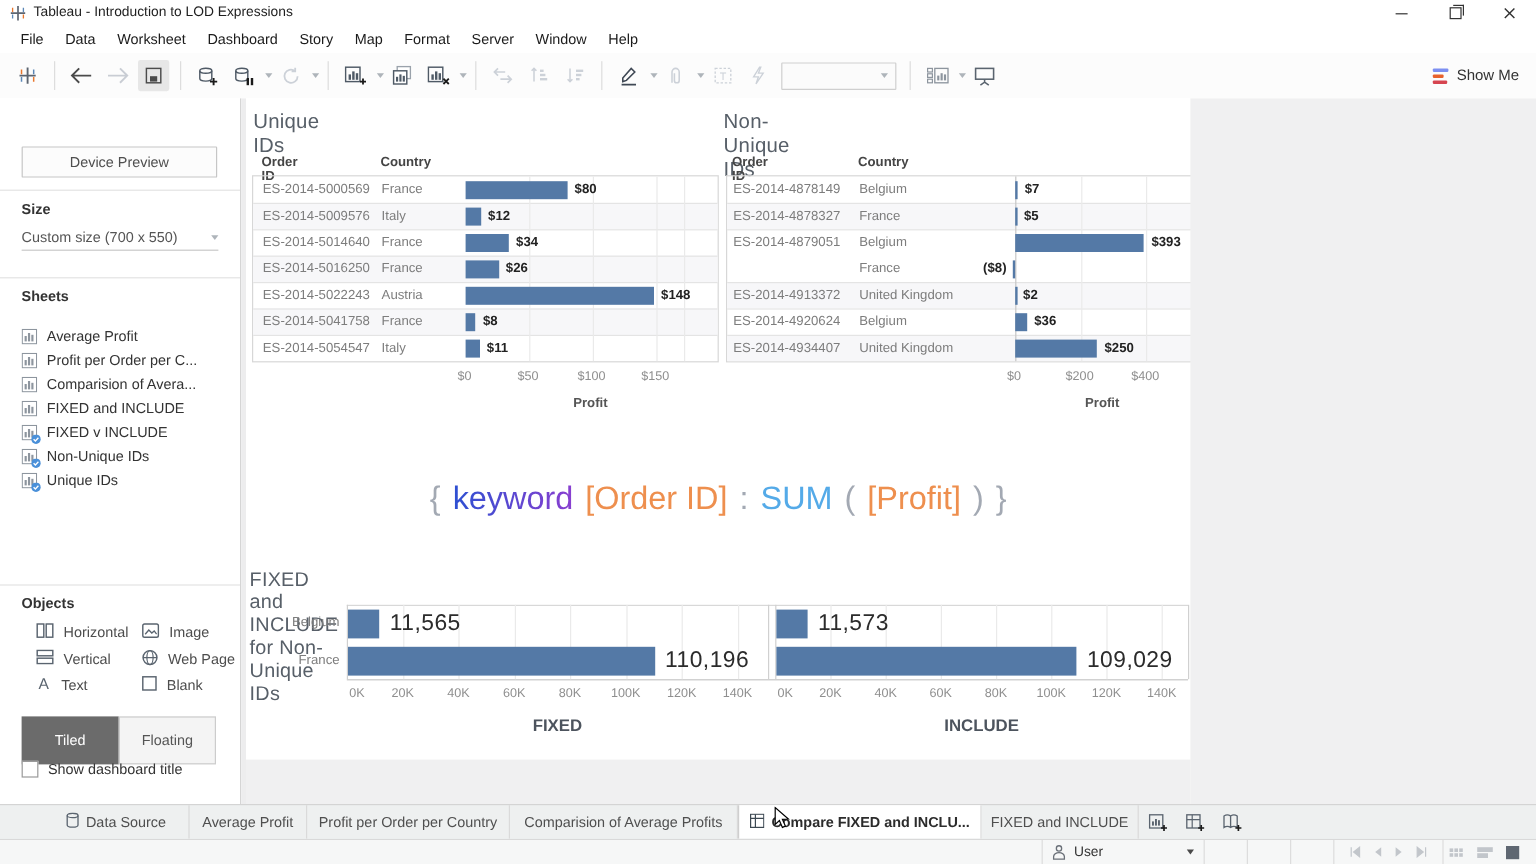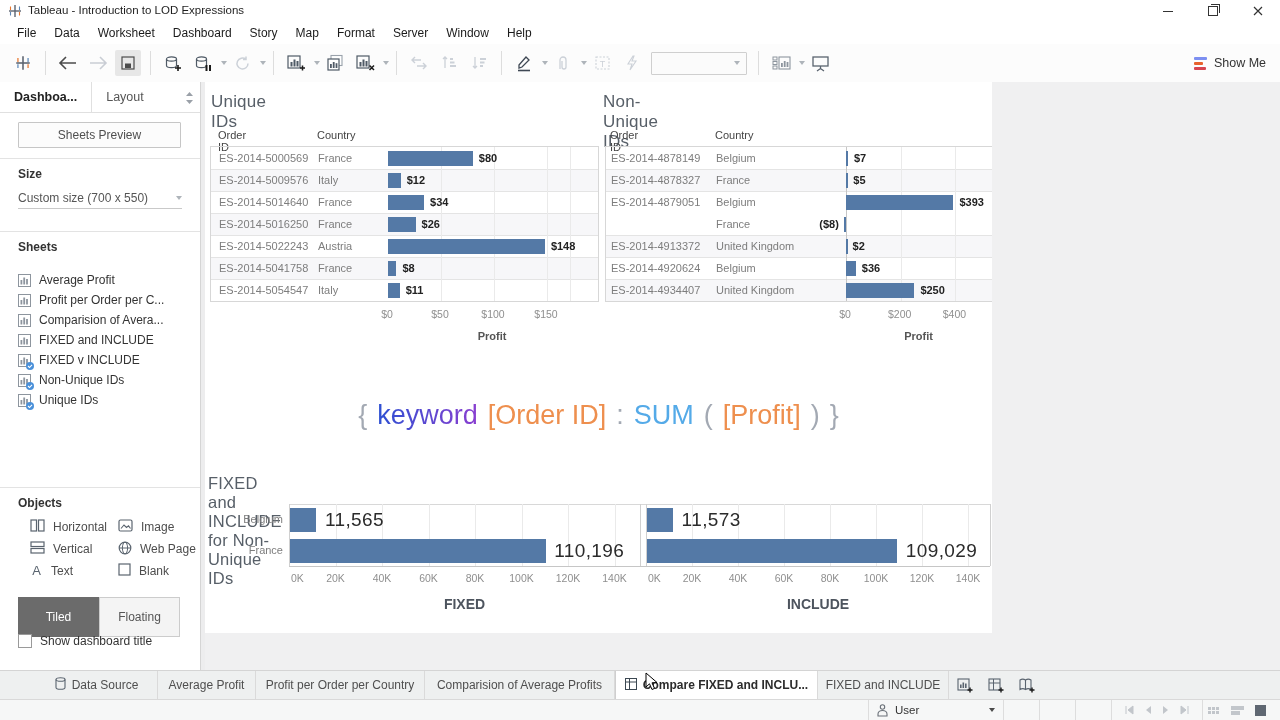--- a/index.html
+++ b/index.html
@@ -45,21 +45,21 @@
   .tiled{left:18px;width:81px;background:#6b6b6b;color:#fff;}
   .floating{left:99px;width:81px;background:#f4f4f4;color:#555;border:1px solid #ccc;box-sizing:border-box;}
   .show-title-row{position:absolute;left:18px;top:552px;display:flex;align-items:center;gap:8px;font-size:12px;color:#333;}
   .cbx{width:12px;height:12px;border:1px solid #9a9a9a;background:#fff;flex:none;}
   .sidebar-gutter{position:absolute;left:201px;top:82px;width:4px;height:588px;background:#ededee;}
   
   .canvas{position:absolute;left:205px;top:82px;width:787px;height:551px;background:#fff;}
   .right-gutter{position:absolute;left:992px;top:82px;width:288px;height:588px;background:#f0f0f1;}
   .below-canvas{position:absolute;left:205px;top:633px;width:787px;height:37px;background:#f0f0f1;}
   .viz-title{position:absolute;font-size:17px;color:#575f68;letter-spacing:.2px;}
-  .col-head{position:absolute;font-size:11px;font-weight:normal;color:#454545;}
+  .col-head{position:absolute;font-size:11px;font-weight:bold;color:#454545;}
   .band{position:absolute;border:1px solid #d7d7d7;box-sizing:content-box;}
   .row-bg{position:absolute;left:0;width:100%;}
   .row-sep{position:absolute;left:0;width:100%;height:1px;background:#e4e4e4;}
   .gridline{position:absolute;top:0;width:1px;height:100%;background:#eaeaea;}
   .axisline{position:absolute;top:0;width:1px;height:100%;background:#c6c6c6;}
   .row-txt{position:absolute;font-size:11px;color:#7d7d7d;white-space:nowrap;}
   .bar{position:absolute;}
   .bar-lab{position:absolute;font-size:11px;font-weight:600;color:#222;white-space:nowrap;}
   .tick-lab{position:absolute;font-size:10.5px;color:#8f8f8f;transform:translateX(-50%);white-space:nowrap;}
   .axis-title{position:absolute;font-size:11px;font-weight:600;color:#555;transform:translateX(-50%);}
@@ -304,30 +304,21 @@
       <span class="sm-bars">
         <span style="width:13px;background:#7d8ff1"></span>
         <span style="width:9px;background:#e8622d"></span>
         <span style="width:12px;background:#d64550"></span>
       </span>
       <span class="show-me-label">Show Me</span>
     </span>
   </div>
 
   <div class="sidebar">
-    <div class="sb-tabs">
-      <span class="sb-tab active">Dashboa...</span>
-      <span class="sb-tab">Layout</span>
-      <span class="sb-pin">
-        <svg width="9" height="12" viewBox="0 0 9 12">
-            <path d="M4.5 0 L8 4 H1 Z M4.5 12 L1 8 H8 Z" fill="#9aa0a8"></path>
-          </svg>
-      </span>
-    </div>
-    <div class="device-btn">Sheets Preview</div>
+    <div class="device-btn">Device Preview</div>
     <div class="sb-div" style="top:76px"></div>
     <div class="sb-head" style="top:85px">Size</div>
     <div class="size-row">
       <span>Custom size (700 x 550)</span>
       <span class="dd-caret"></span>
     </div>
     <div class="sb-div" style="top:149px"></div>
     <div class="sb-head" style="top:158px">Sheets</div>
     <div id="sheets-list">
         <div class="sheet-item" style="top: 188px;">

